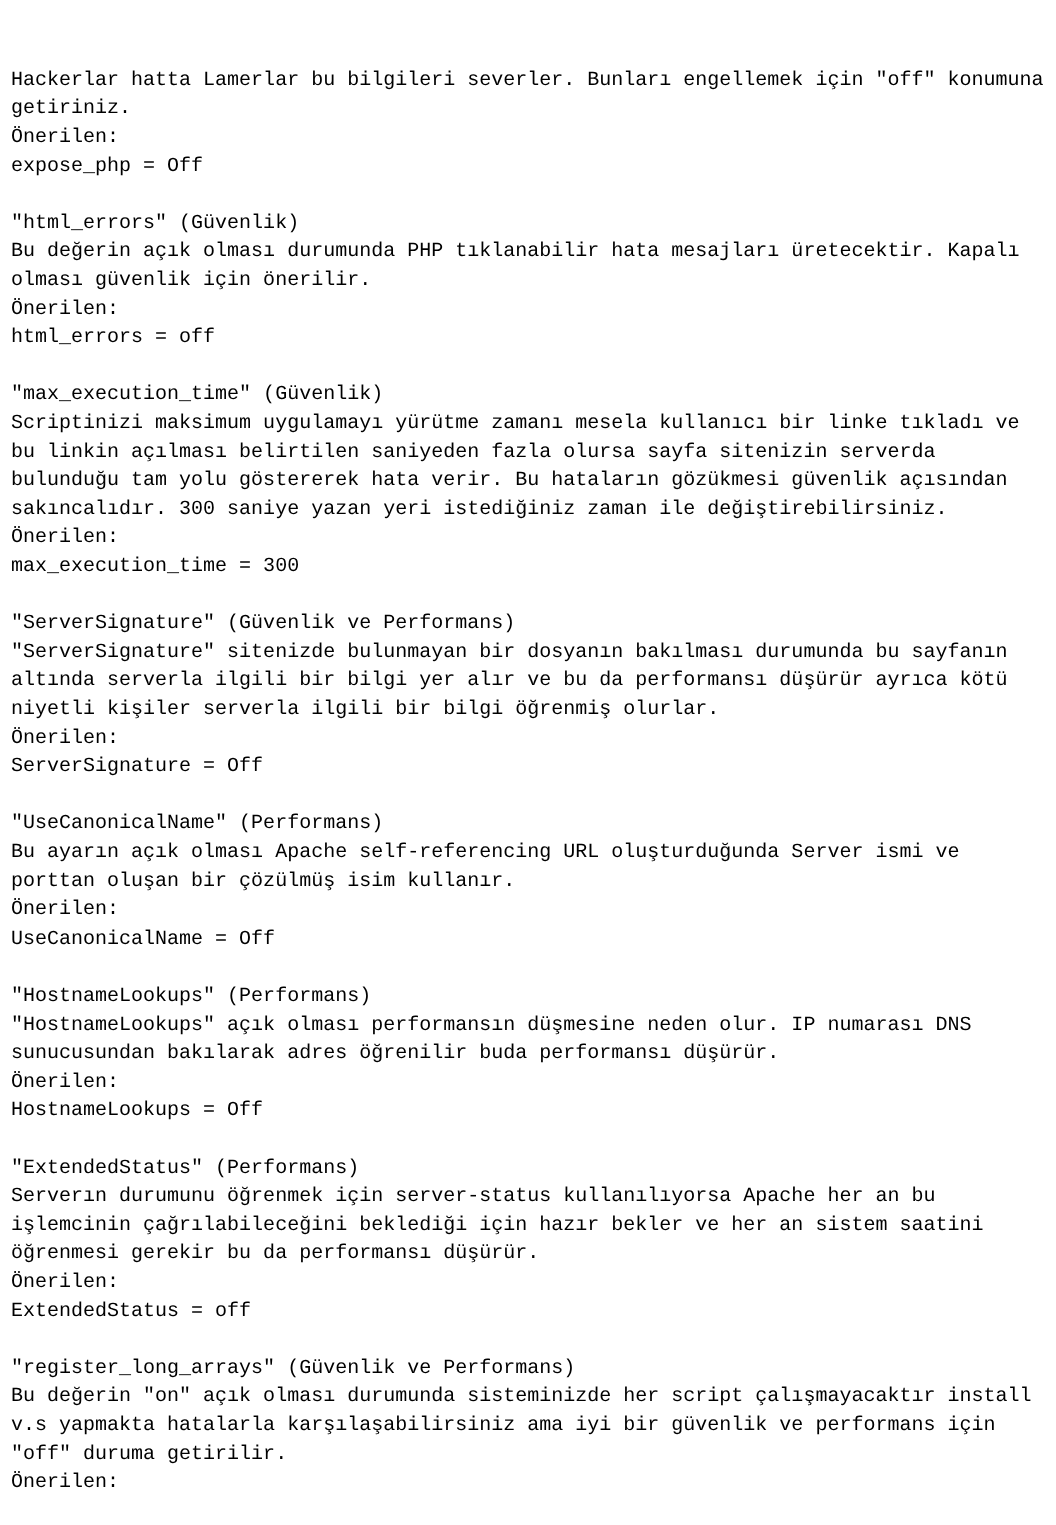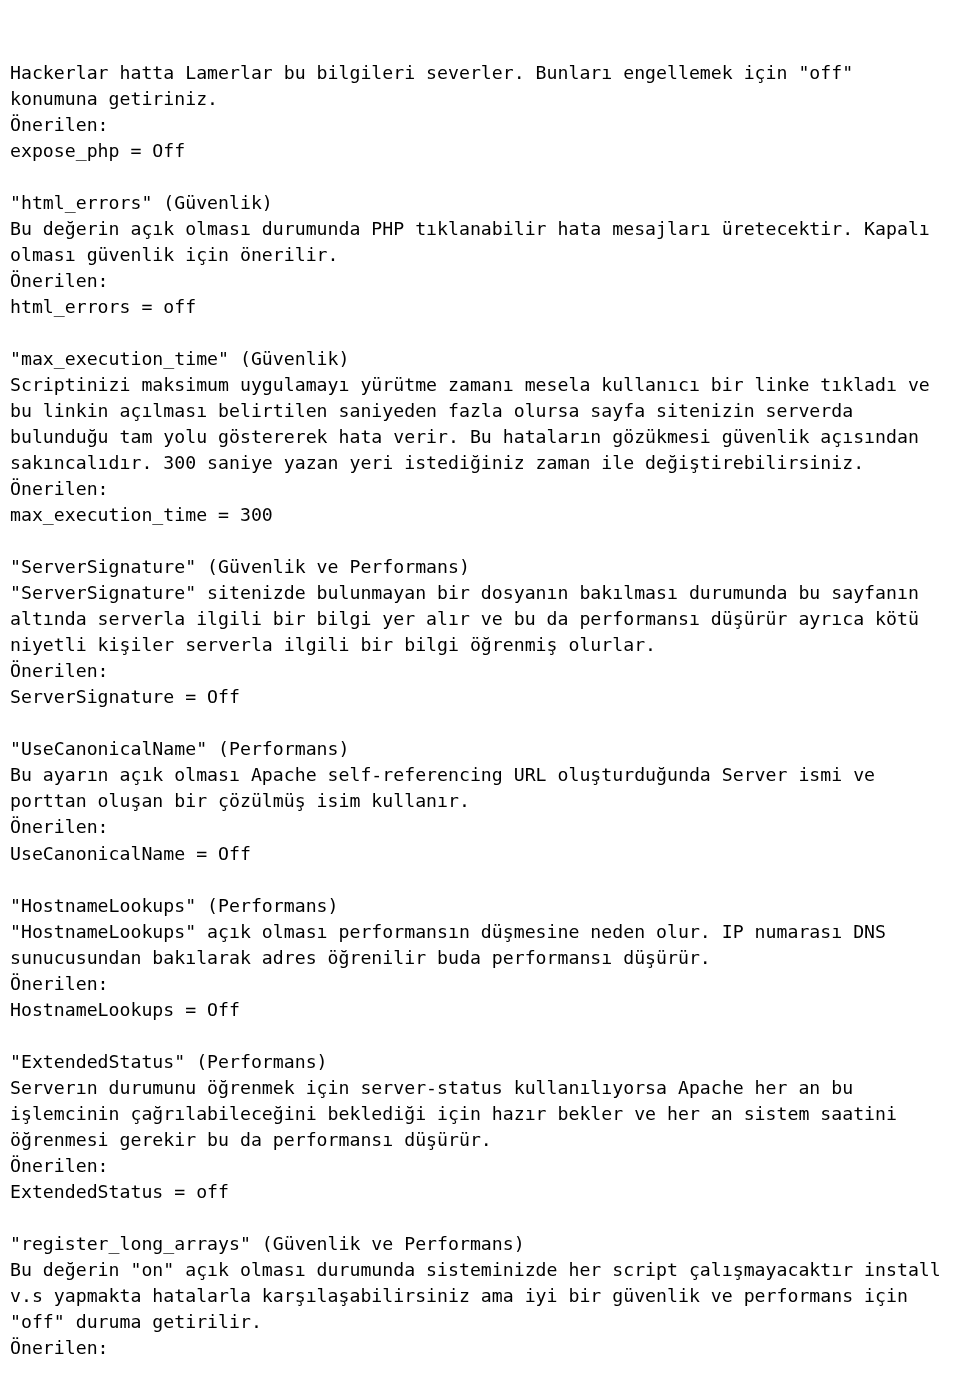--- a/index.html
+++ b/index.html
@@ -7,21 +7,21 @@
       font-size: 18.2px;
       line-height: 1.43;
       margin: 0;
       padding: 8px 10px;
       color: #000;
       background: #fff;
       white-space: pre-wrap;
       word-wrap: break-word;
       width: 940px;
     }
-    .block { margin: 0; }
+    .block { margin: 0; font-family: Liberation Mono, monospace; }
   </style>
 </head>
 <body>
 
 <div class="block">Hackerlar hatta Lamerlar bu bilgileri severler. Bunları engellemek için "off" konumuna getiriniz.
 Önerilen:
 expose_php = Off
 
 "html_errors" (Güvenlik)
 Bu değerin açık olması durumunda PHP tıklanabilir hata mesajları üretecektir. Kapalı olması güvenlik için önerilir.

